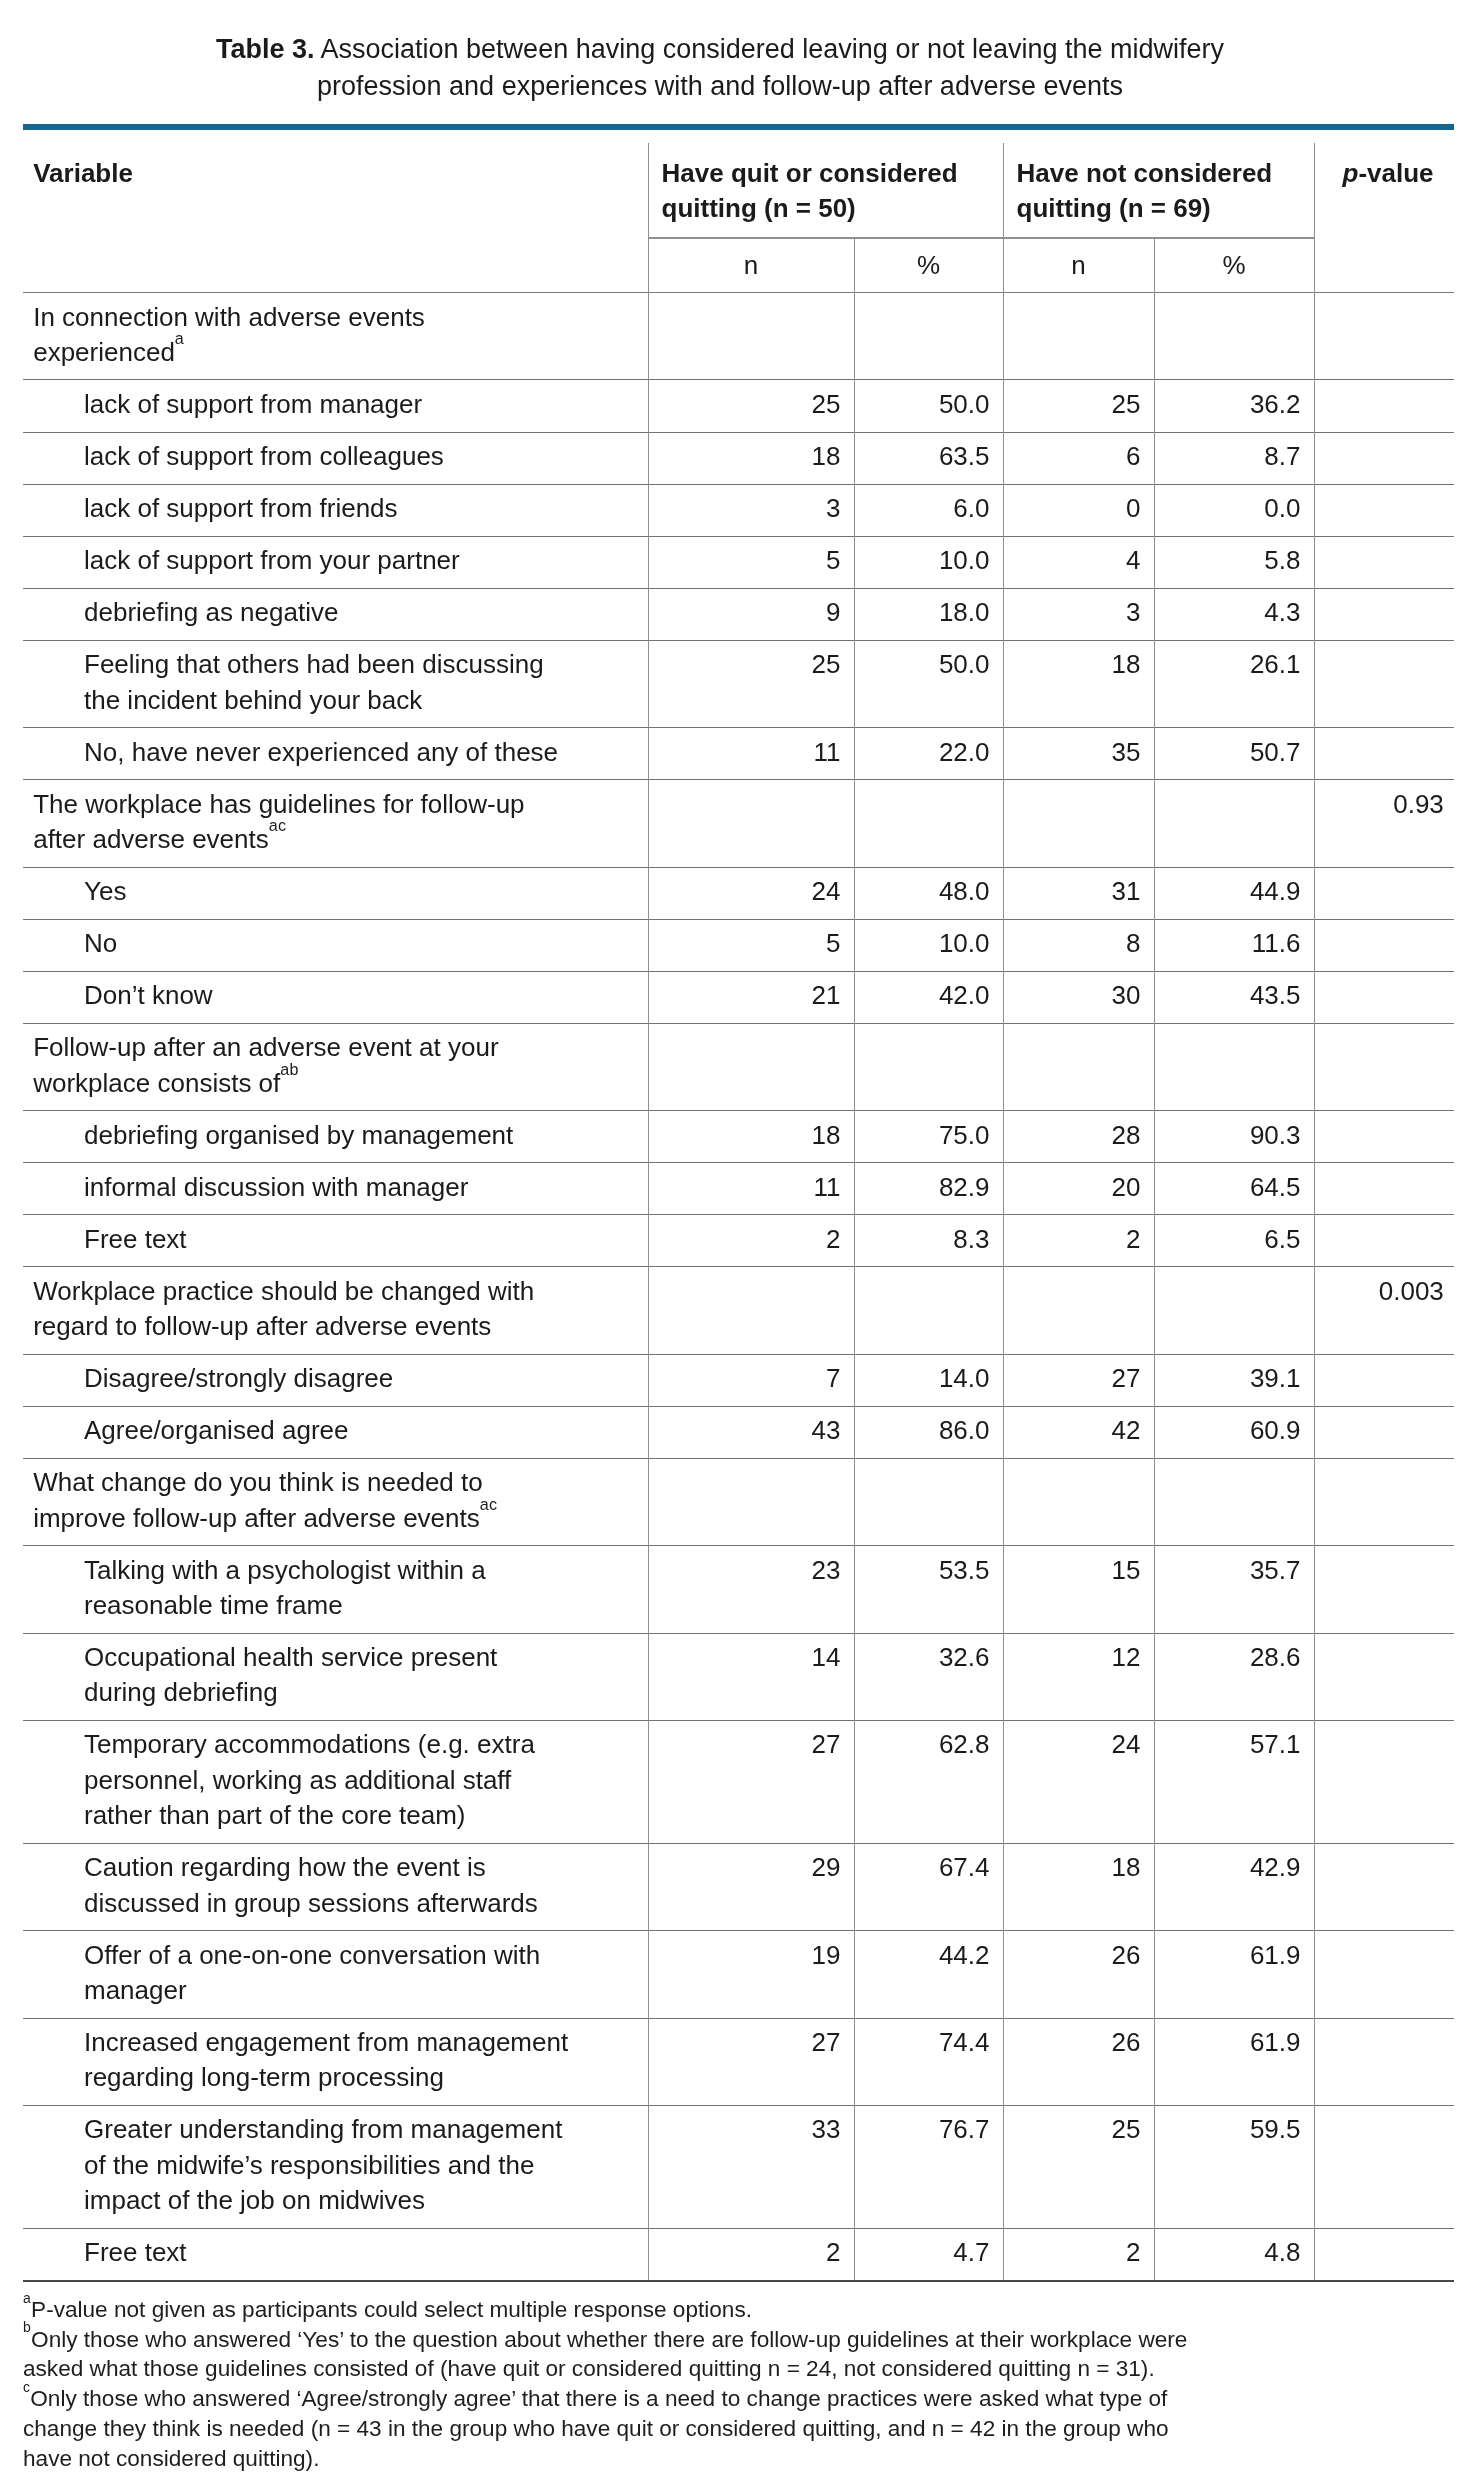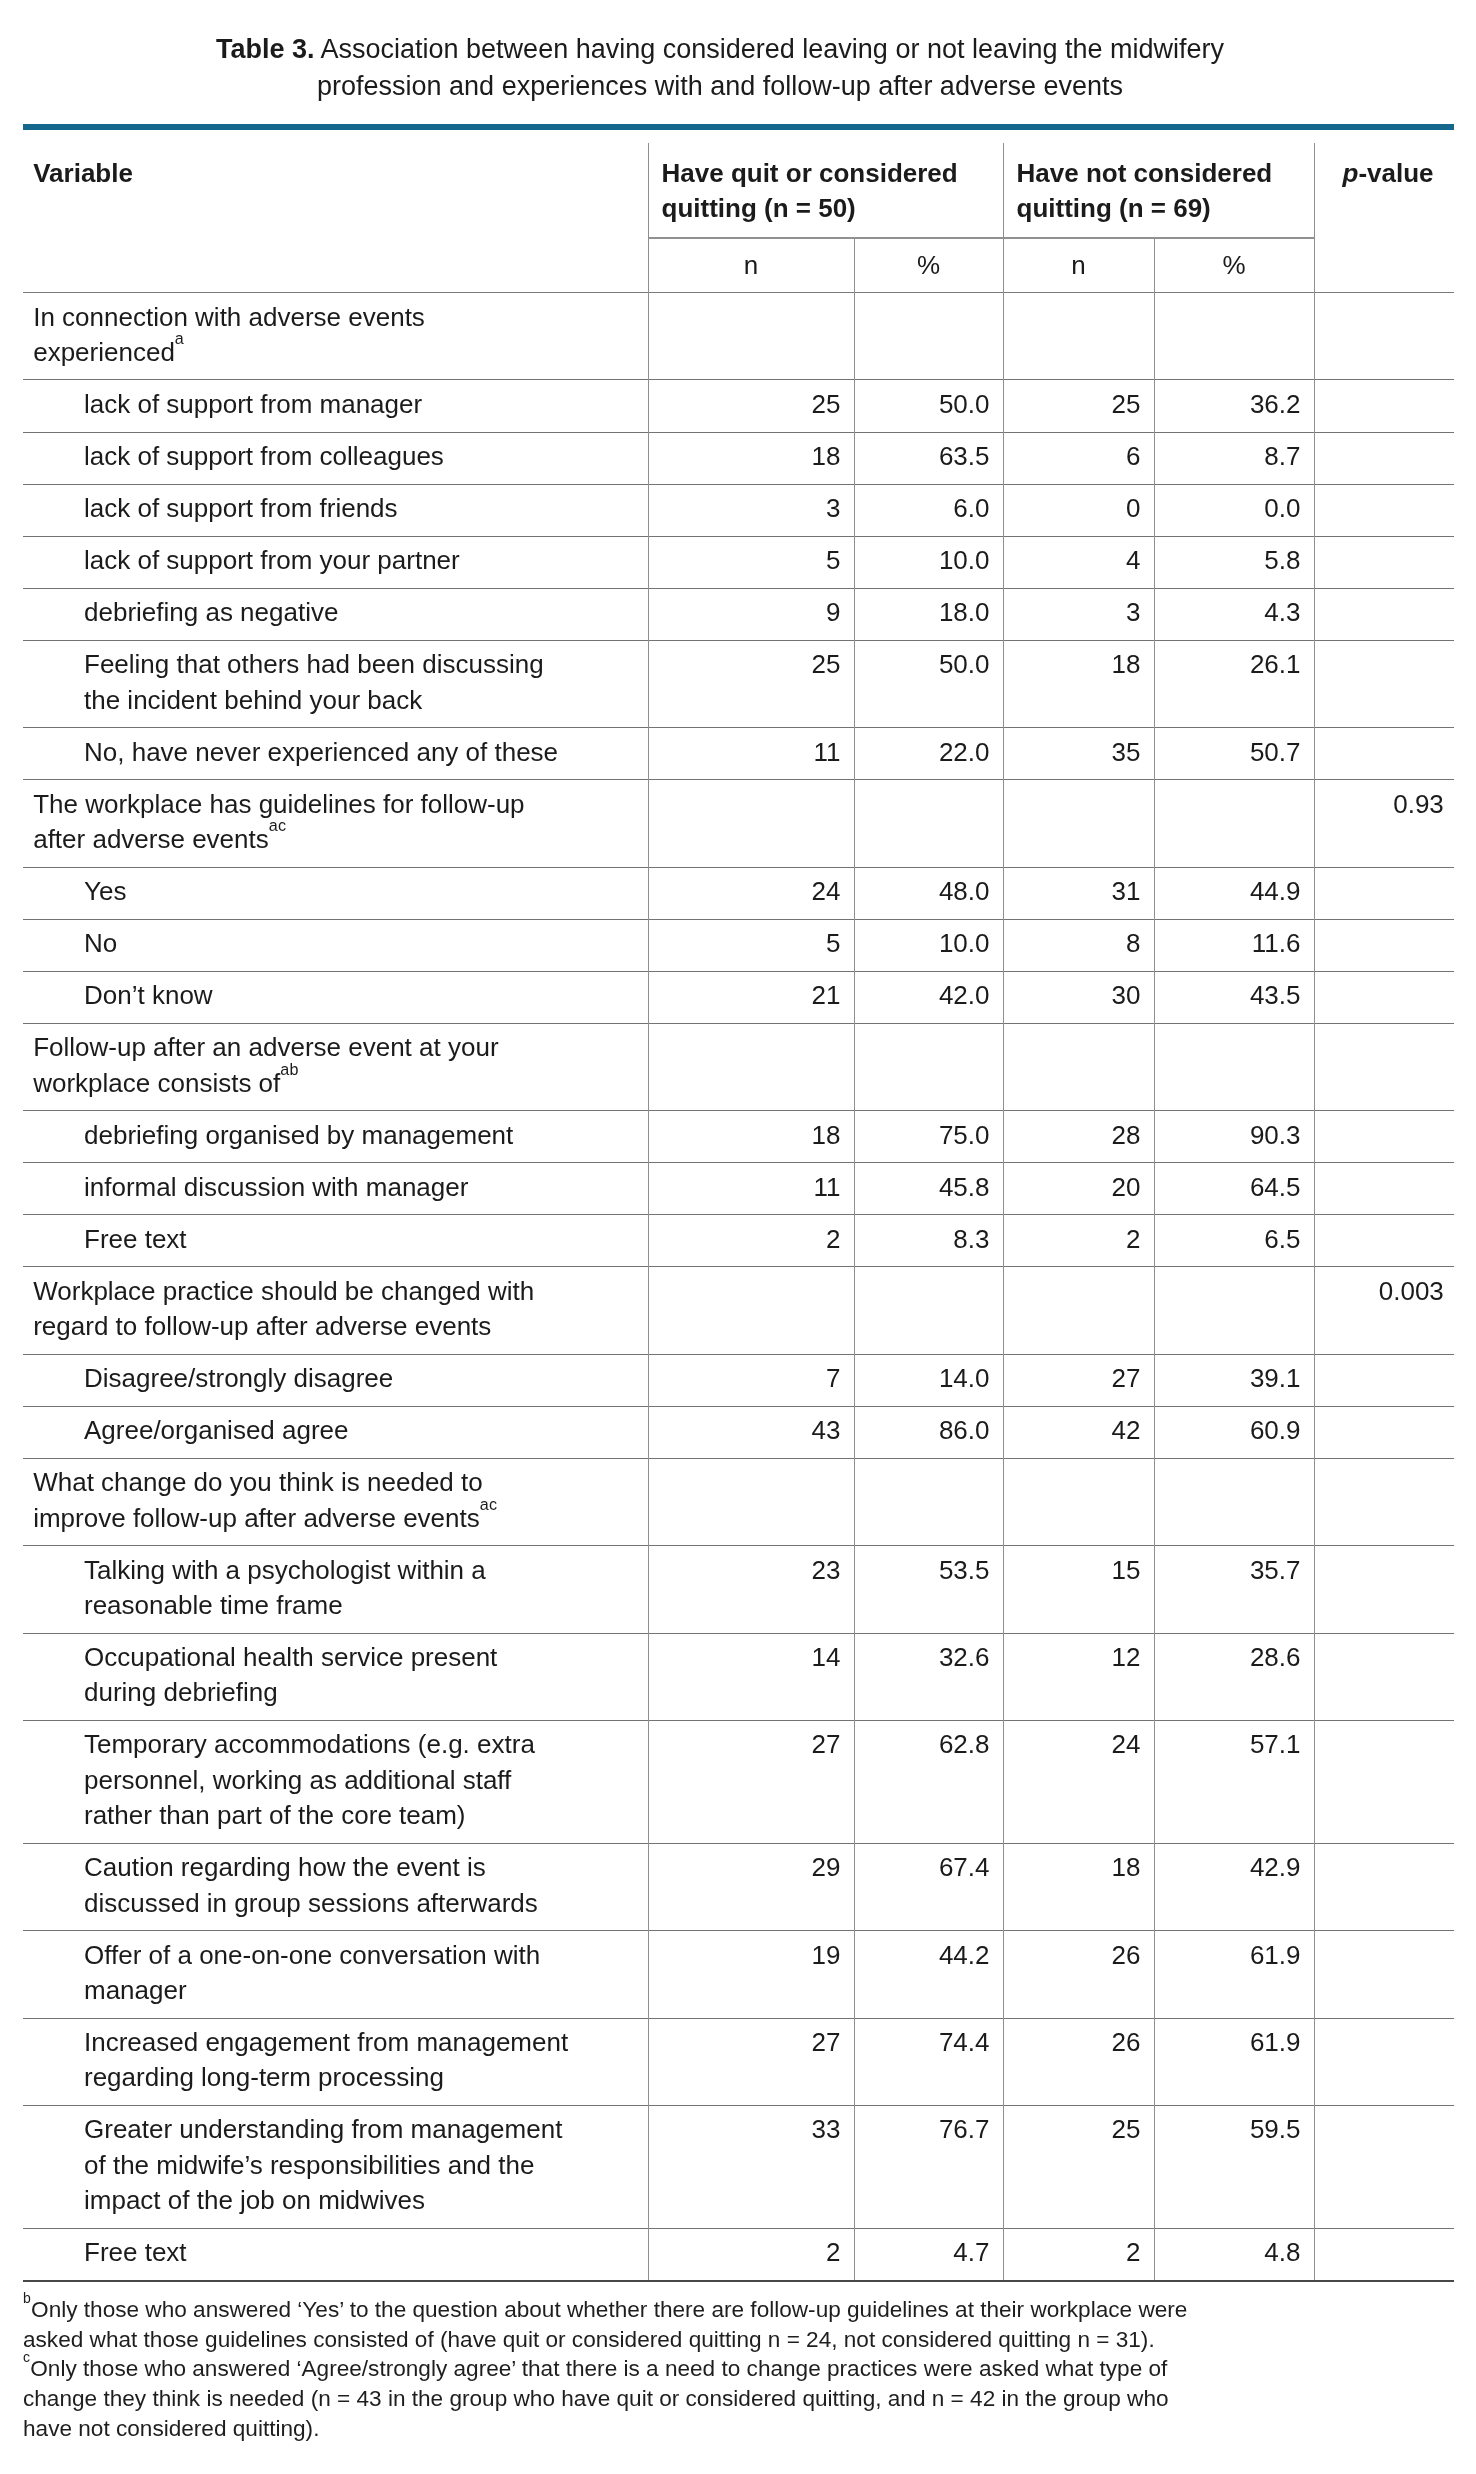--- a/index.html
+++ b/index.html
@@ -254,21 +254,21 @@
         <td class="label vline"><span>debriefing organised by management</span></td>
         <td class="num vline">18</td>
         <td class="num vline">75.0</td>
         <td class="num vline">28</td>
         <td class="num vline">90.3</td>
         <td class="num pval"></td>
       </tr>
       <tr class="item">
         <td class="label vline"><span>informal discussion with manager</span></td>
         <td class="num vline">11</td>
-        <td class="num vline">45.8</td>
+        <td class="num vline">82.9</td>
         <td class="num vline">20</td>
         <td class="num vline">64.5</td>
         <td class="num pval"></td>
       </tr>
       <tr class="item">
         <td class="label vline"><span>Free text</span></td>
         <td class="num vline">2</td>
         <td class="num vline">8.3</td>
         <td class="num vline">2</td>
         <td class="num vline">6.5</td>
@@ -378,19 +378,20 @@
         <td class="num vline">2</td>
         <td class="num vline">4.7</td>
         <td class="num vline">2</td>
         <td class="num vline">4.8</td>
         <td class="num pval"></td>
       </tr>
     </tbody>
 </table>
 
 <div class="footnotes">
+    <div class="footnote"><sup class="marker">a</sup><span class="fn-text">P-value not given as participants could select multiple response options.</span></div>
     <div class="footnote"><sup class="marker">b</sup><span class="fn-text">Only those who answered ‘Yes’ to the question about whether there are follow-up guidelines at their workplace were
 asked what those guidelines consisted of (have quit or considered quitting n = 24, not considered quitting n = 31).</span></div>
     <div class="footnote"><sup class="marker">c</sup><span class="fn-text">Only those who answered ‘Agree/strongly agree’ that there is a need to change practices were asked what type of
 change they think is needed (n = 43 in the group who have quit or considered quitting, and n = 42 in the group who
 have not considered quitting).</span></div>
   </div>
 
 
 </body></html>

